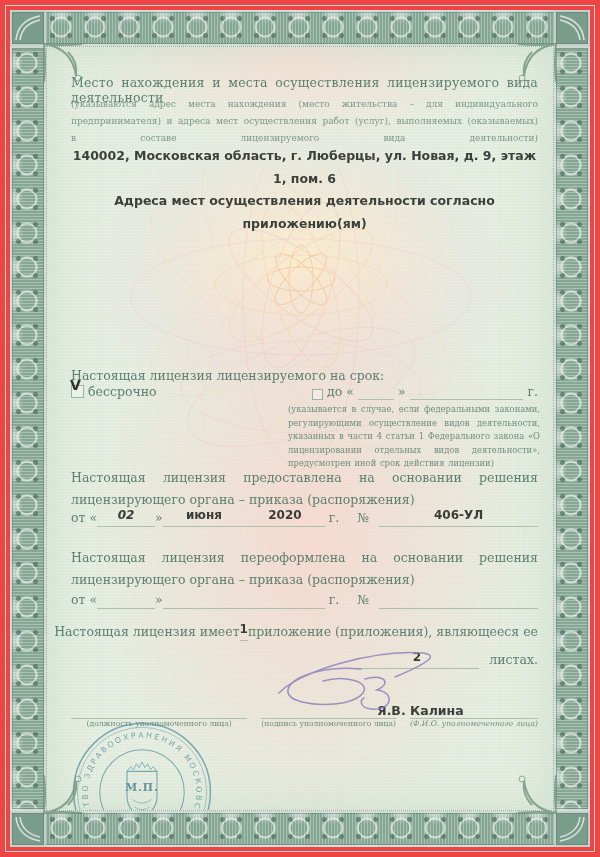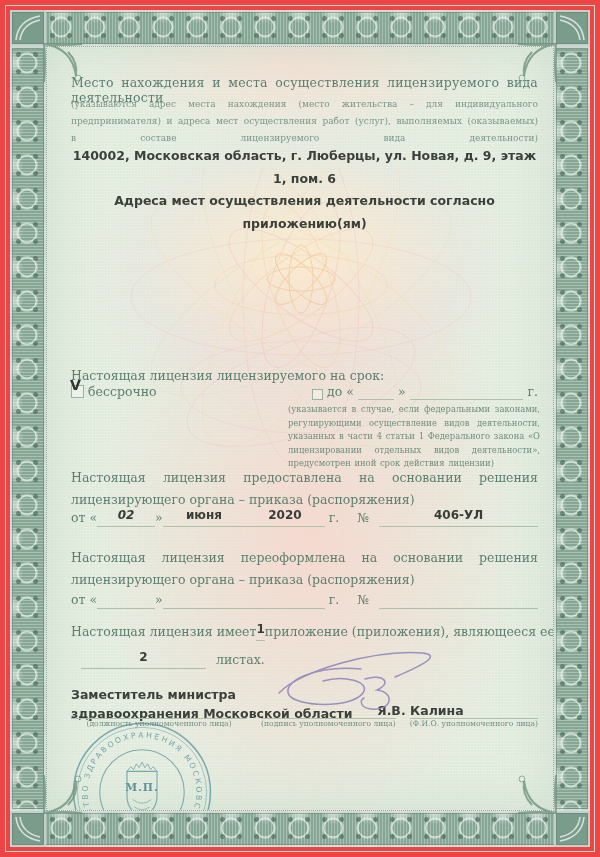--- a/index.html
+++ b/index.html
@@ -59,39 +59,39 @@
   .cb .mark{position:absolute;left:-2px;top:-9px;font-family:"DejaVu Sans",sans-serif;
             font-weight:bold;font-size:14px;color:#2e332e;}
   .cb.small{width:9px;height:9px;vertical-align:-1px;}
   .untilrow{position:absolute;left:241px;top:0;width:226px;display:flex;align-items:flex-end;gap:4px;}
   .untilrow .st{padding-bottom:1px;}
   .term-note{left:241px;width:252px;top:356px;font-size:8.4px;line-height:1.62;color:#6e8e7d;
              text-align:justify;word-spacing:1px;}
   .grant-para{top:420px;}
   .reissue-para{top:500px;}
   .fill-row{position:absolute;left:24px;width:467px;display:flex;align-items:flex-end;
-            font-size:12.5px;color:#5c7f6f;}
+            font-size:12.5px;color:#5c7f6f;justify-content:flex-end;}
   .fill-row .st{padding-bottom:2px;white-space:nowrap;}
   .blank{border-bottom:1px solid #aec0ab;height:24px;display:flex;align-items:flex-end;
          justify-content:center;}
   .blank b{font-family:"DejaVu Sans",sans-serif;font-size:12px;color:#383d38;transform:translateY(-4px);}
   .blank.spread{justify-content:space-around;}
   .daterow{top:452px;height:28px;}
   .daterow2{top:534px;height:28px;}
   .attach1{top:566px;height:28px;}
   .attach2{top:594px;height:28px;}
   .gap4{width:4px;} .gap10{width:10px;} .gap18{width:18px;}
   .w55{width:58px;font-style:italic;} .w160{width:162px;} .w85{width:84px;} .w125{width:125px;} .grow{flex:1;}
   
   .sig-pos{left:24px;top:638px;width:300px;font-size:12.5px;line-height:1.55;text-align:left;}
   .sig-name{left:330px;top:656px;width:161px;font-size:12.5px;text-align:left;}
   .cap-row{left:24px;top:671px;width:467px;display:flex;gap:14px;}
   .cap{border-top:1px solid #aec0ab;padding-top:0;font-size:7.6px;color:#72907f;
        text-align:center;white-space:nowrap;}
-  .cap.c1{width:235px;} .cap.c2{width:158px;} .cap.c3{flex:1;}
+  .cap.c1{width:235px;} .cap.c2{width:158px;} .cap.c3{flex:1;font-style:italic;}
   .signature-svg{position:absolute;left:218px;top:588px;width:180px;height:92px;}
   .seal-svg{position:absolute;left:20px;top:670px;width:150px;height:150px;opacity:.8;}
 </style>
 </head>
 <body>
 
 <div class="root">
   <div class="outerline"></div>
 
   <div class="band top"></div>
@@ -241,24 +241,20 @@
     </div>
     <div class="fill-row attach2">
       <span class="gap10"></span>
       <span class="blank w125">
           <b>2</b>
         </span>
       <span class="gap10"></span>
       <span class="st">листах.</span>
     </div>
 
-    <div class="abs bold-dark sig-pos">
-      <div>Заместитель министра</div>
-      <div>здравоохранения Московской области</div>
-    </div>
     <div class="abs bold-dark sig-name">Я.В. Калина</div>
 
     <svg class="signature-svg" viewBox="0 0 180 92">
       <g fill="none" stroke="#9288bd" stroke-width="1.5" stroke-linecap="round" opacity=".9">
         <path d="M14 58 C 34 36, 110 14, 158 18 C 172 20, 168 26, 130 42"></path>
         <path d="M96 34 C 52 30, 16 46, 24 60 C 32 72, 86 74, 98 58 C 106 46, 78 40, 58 46"></path>
         <path d="M100 44 C 118 38, 128 48, 112 55 C 130 57, 128 76, 106 74 C 96 73, 94 66, 99 63"></path>
       </g>
     </svg>
 

